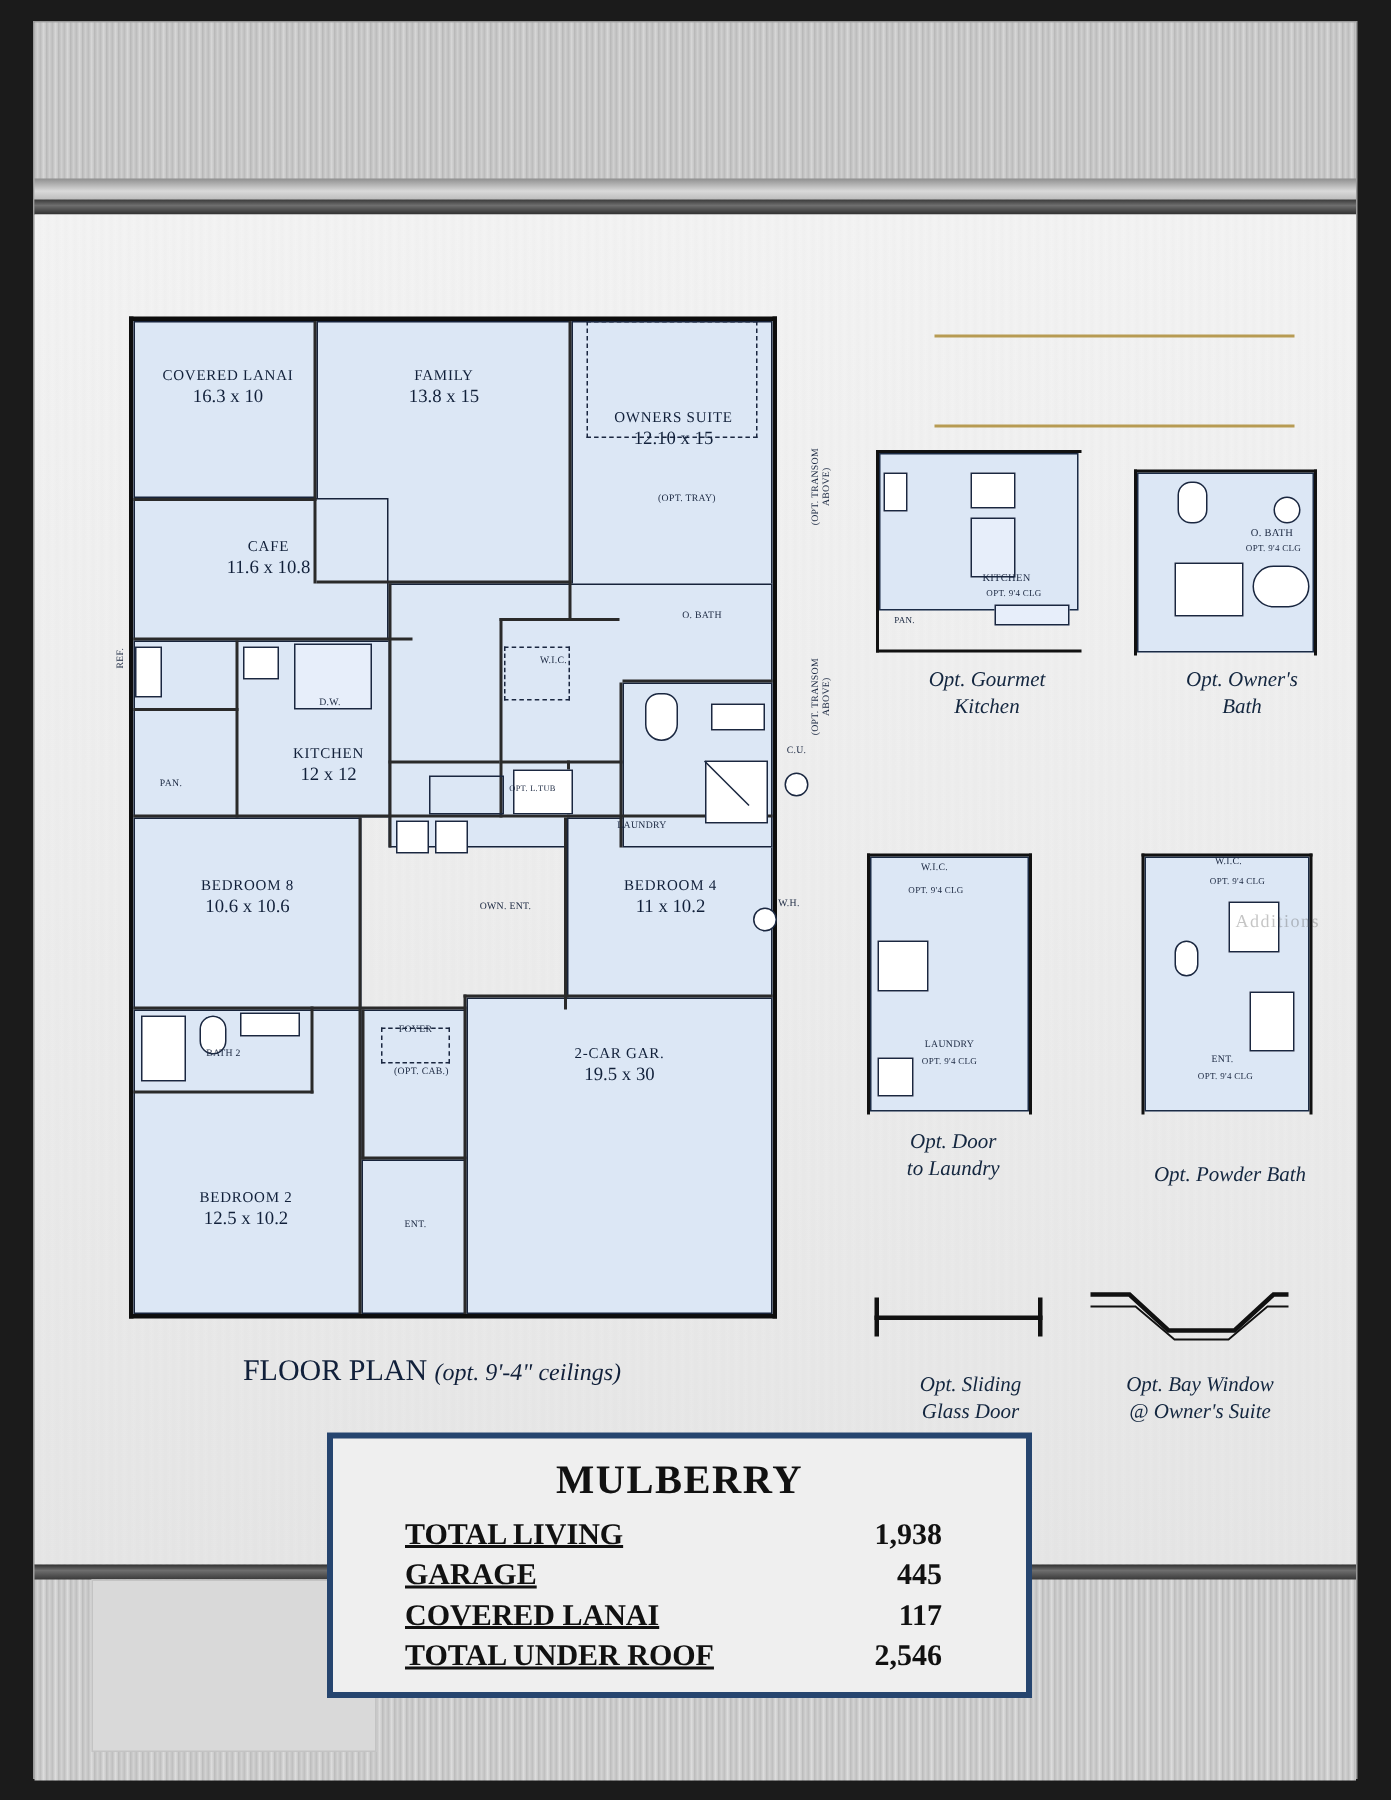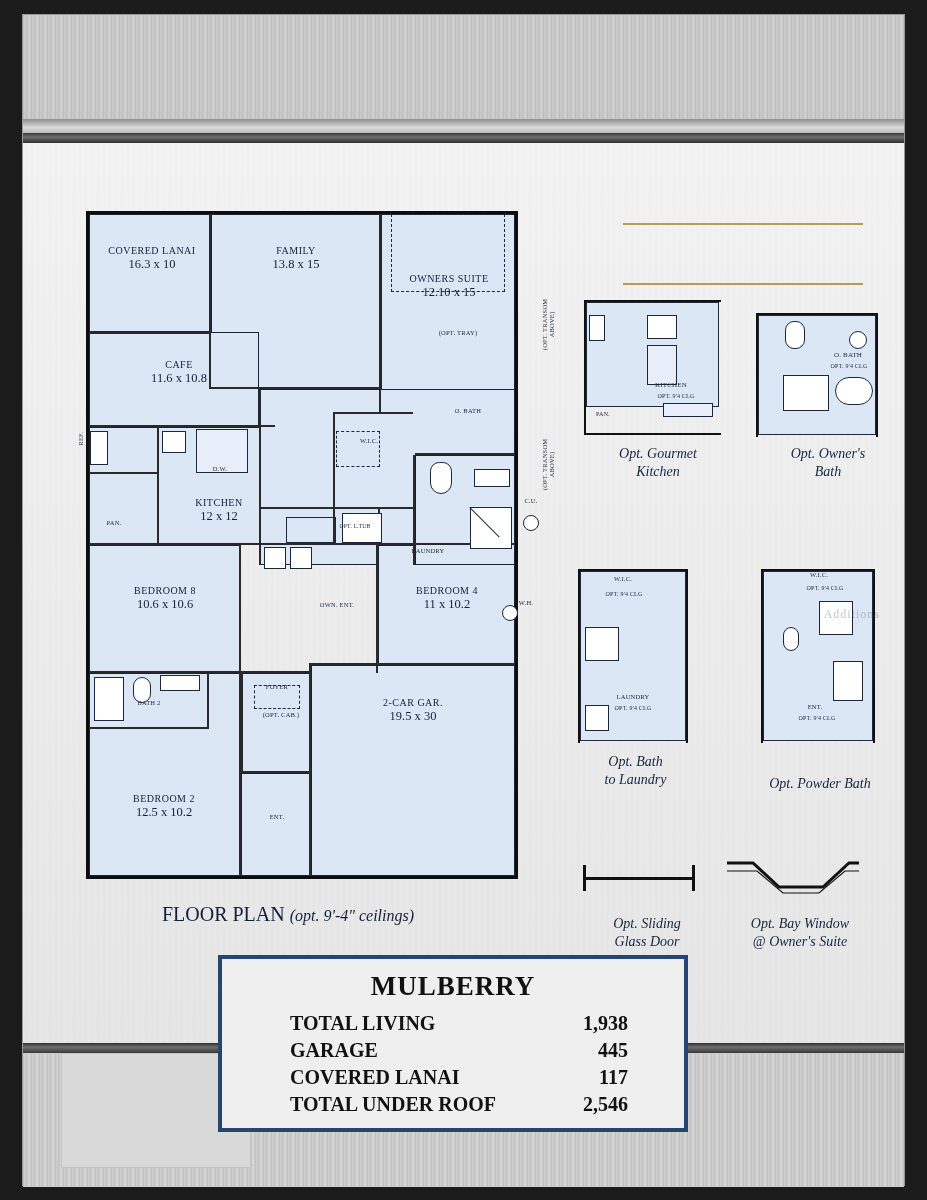--- a/index.html
+++ b/index.html
@@ -110,21 +110,21 @@
     border:4px solid #26456f; padding:8px 0 10px 0;
   }
   .table h2 {
     margin:4px 0 8px 0; text-align:center; font-size:27px; color:#111;
     letter-spacing:1px; font-weight:bold;
   }
   .table table { width:100%; border-collapse:collapse; }
   .table td {
     font-size:20px; font-weight:bold; color:#111; padding:2px 0;
   }
-  .table td.k { padding-left:68px; }
+  .table td.k { padding-left:48px;text-decoration:underline; }
   .table td.v { text-align:right; padding-right:56px; }
   .table tr.ul td { border-bottom:2px solid #111; }
 </style>
 </head>
 <body>
 
 <div class="page">
 
   <div class="metal-top"></div>
   <div class="metal-strip"></div>
@@ -306,21 +306,21 @@
     <div class="optwall" style="left:555px; top:554px; width:2px; height:174px;"></div>
     <div class="optwall" style="left:555px; top:554px; width:110px; height:2px;"></div>
     <div class="optwall" style="left:663px; top:554px; width:2px; height:174px;"></div>
     <div style="position:absolute;left:562px;top:612px;width:34px;height:34px;border:1.5px solid #1a2740;background:#fff;"></div>
     <div style="position:absolute;left:562px;top:690px;width:24px;height:26px;border:1.5px solid #1a2740;background:#fff;"></div>
     <div class="lbl tiny" style="left:578px; top:560px; width:44px; font-size:6.5px;">W.I.C.</div>
     <div class="lbl tiny" style="left:572px; top:576px; width:58px; font-size:6px;">OPT. 9'4 CLG</div>
     <div class="lbl tiny" style="left:582px; top:678px; width:56px; font-size:6.5px;">LAUNDRY</div>
     <div class="lbl tiny" style="left:580px; top:690px; width:60px; font-size:6px;">OPT. 9'4 CLG</div>
     <div class="optcap" style="left:540px; top:738px; width:145px;">
-      <span>Opt. Bath</span><br>
+      <span>Opt. Door</span><br>
       <span>to Laundry</span>
     </div>
   </div>
 
   <div>
     <div class="optbox" style="left:740px; top:556px; width:110px; height:170px;"></div>
     <div class="optwall" style="left:738px; top:554px; width:2px; height:174px;"></div>
     <div class="optwall" style="left:738px; top:554px; width:114px; height:2px;"></div>
     <div class="optwall" style="left:850px; top:554px; width:2px; height:174px;"></div>
     <div style="position:absolute;left:796px;top:586px;width:34px;height:34px;border:1.5px solid #1a2740;background:#fff;"></div>

